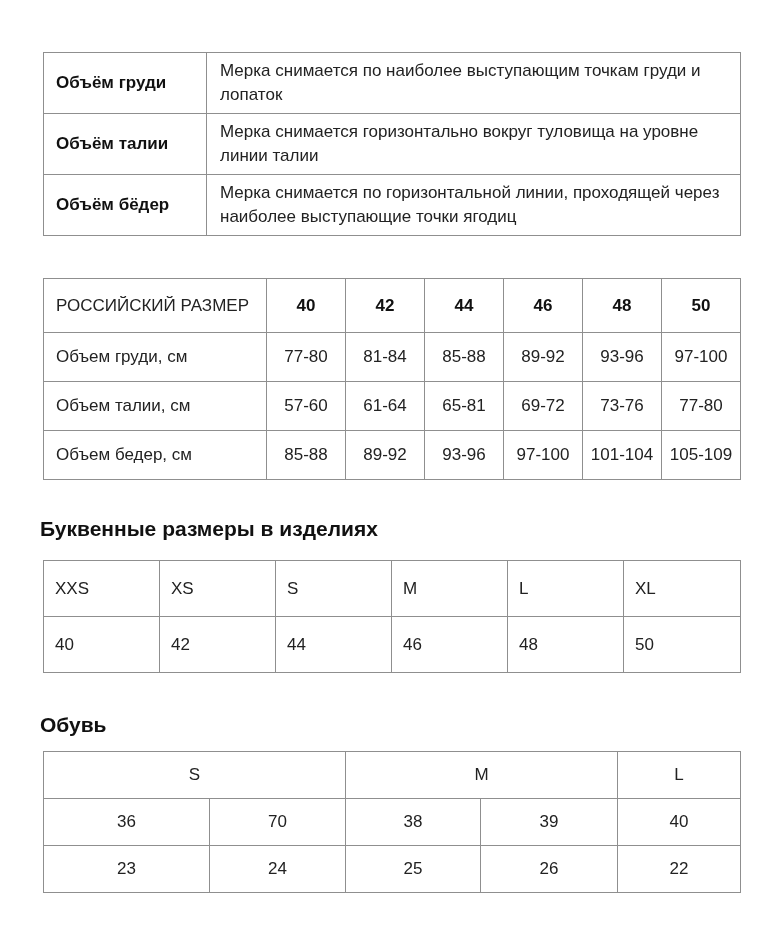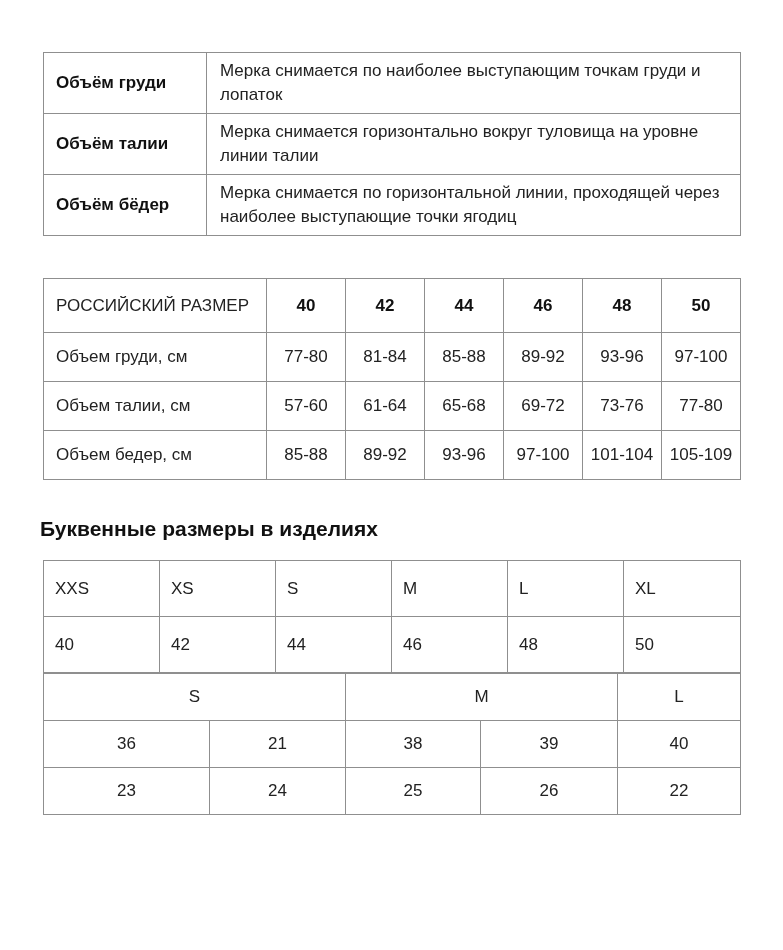--- a/index.html
+++ b/index.html
@@ -113,21 +113,21 @@
         <td>81-84</td>
         <td>85-88</td>
         <td>89-92</td>
         <td>93-96</td>
         <td>97-100</td>
       </tr>
       <tr>
         <td class="rowhead">Объем талии, см</td>
         <td>57-60</td>
         <td>61-64</td>
-        <td>65-68</td>
+        <td>65-81</td>
         <td>69-72</td>
         <td>73-76</td>
         <td>77-80</td>
       </tr>
       <tr>
         <td class="rowhead">Объем бедер, см</td>
         <td>85-88</td>
         <td>89-92</td>
         <td>93-96</td>
         <td>97-100</td>
@@ -161,38 +161,39 @@
         <td>40</td>
         <td>42</td>
         <td>44</td>
         <td>46</td>
         <td>48</td>
         <td>50</td>
       </tr>
     </tbody>
   </table>
 
+  <div class="heading shoes">Обувь</div>
 
   <table class="t4">
     <colgroup>
       <col style="width:166px">
         <col style="width:136px">
         <col style="width:135px">
       <col style="width:137px">
         <col style="width:123px">
     </colgroup>
     <tbody>
       <tr>
         <td colspan="2">S</td>
         <td colspan="2">M</td>
         <td>L</td>
       </tr>
       <tr>
         <td>36</td>
-        <td>21</td>
+        <td>70</td>
         <td>38</td>
         <td>39</td>
         <td>40</td>
       </tr>
       <tr>
         <td>23</td>
         <td>24</td>
         <td>25</td>
         <td>26</td>
         <td>22</td>

